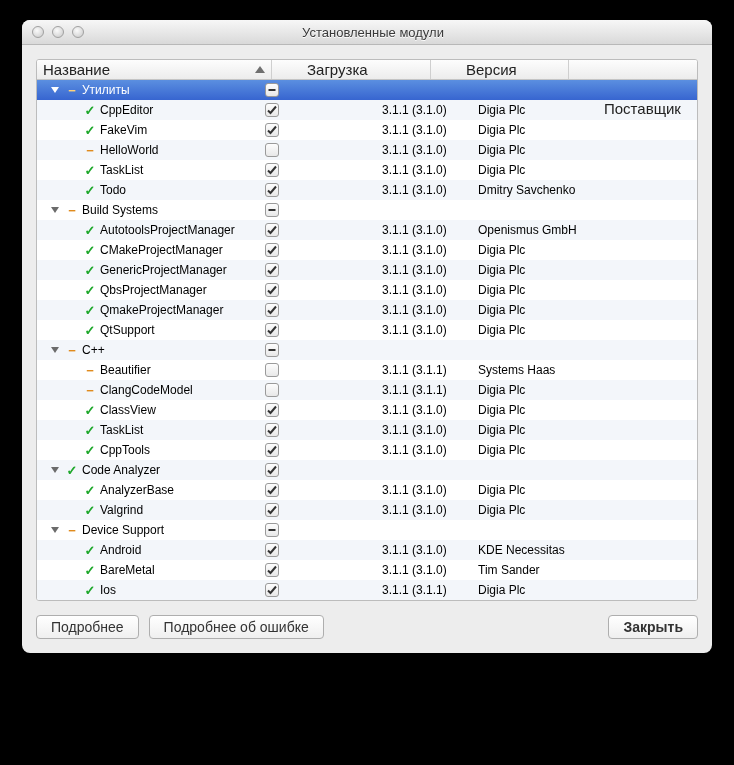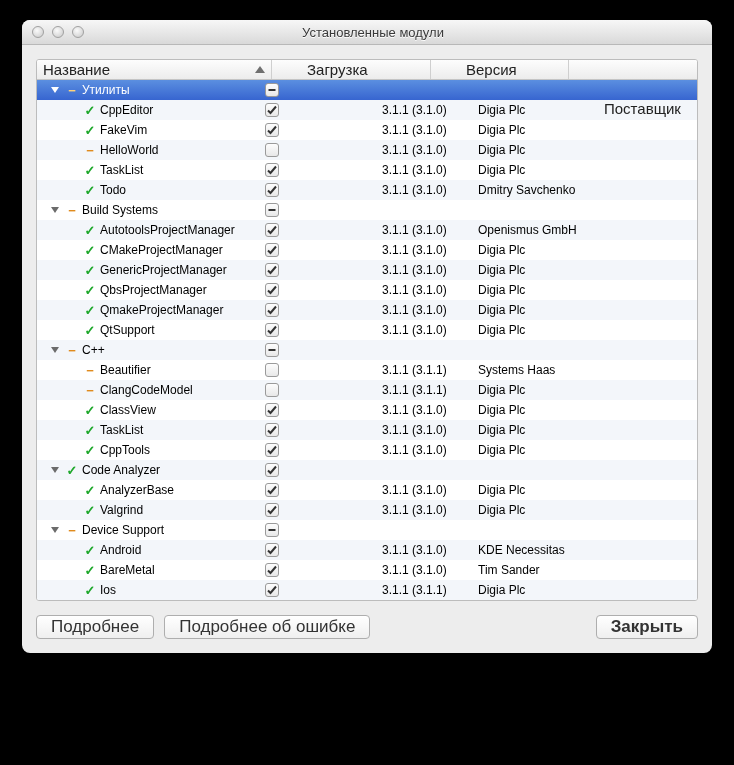--- a/index.html
+++ b/index.html
@@ -129,21 +129,21 @@
     display:flex;
     gap:10px;
     margin-top:14px;
   }
   .btn{
     height:22px;
     padding:0 14px;
     border:1px solid #aeaeae;
     border-radius:4px;
     background:linear-gradient(to bottom,#ffffff,#efefef);
-    font-size:17px;
+    font-size:14px;
     color:#333;
     display:flex;align-items:center;justify-content:center;
     box-shadow:0 1px 0 rgba(255,255,255,0.6) inset;
     cursor:default;
   }
   .btn.default{
     font-weight:bold;
     justify-content:center;
   }
   .flex-spacer{flex:1;}

